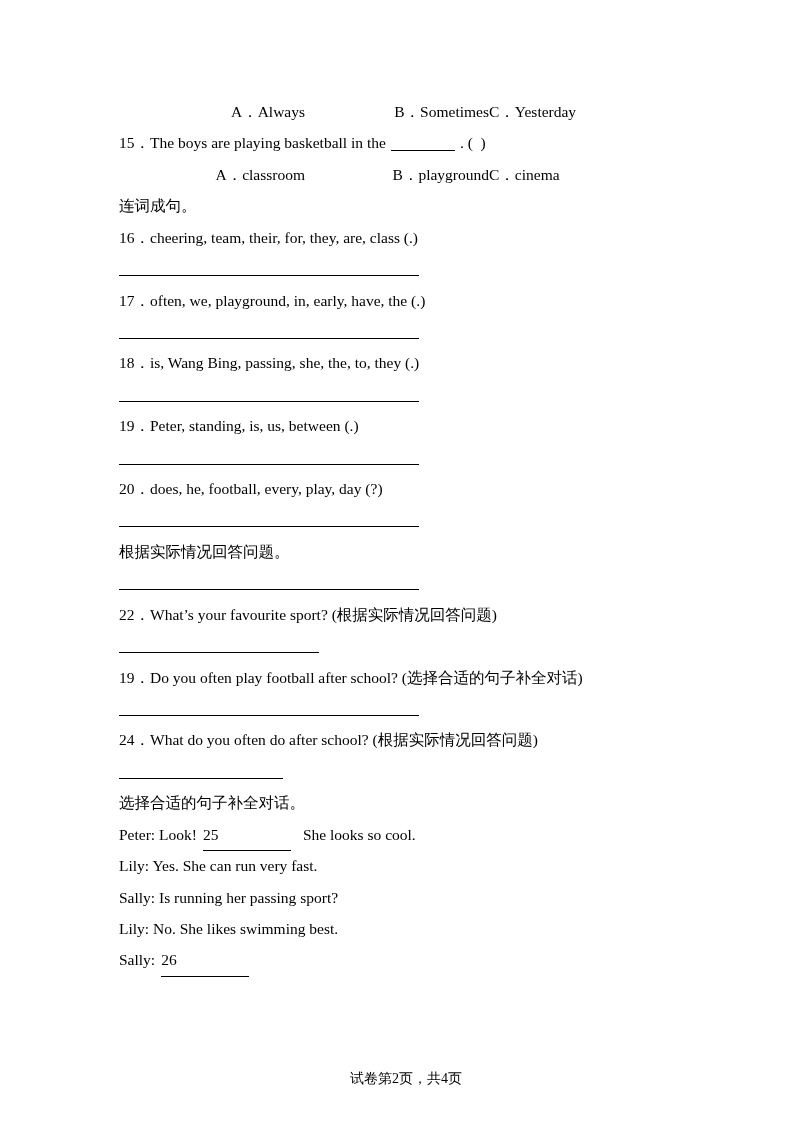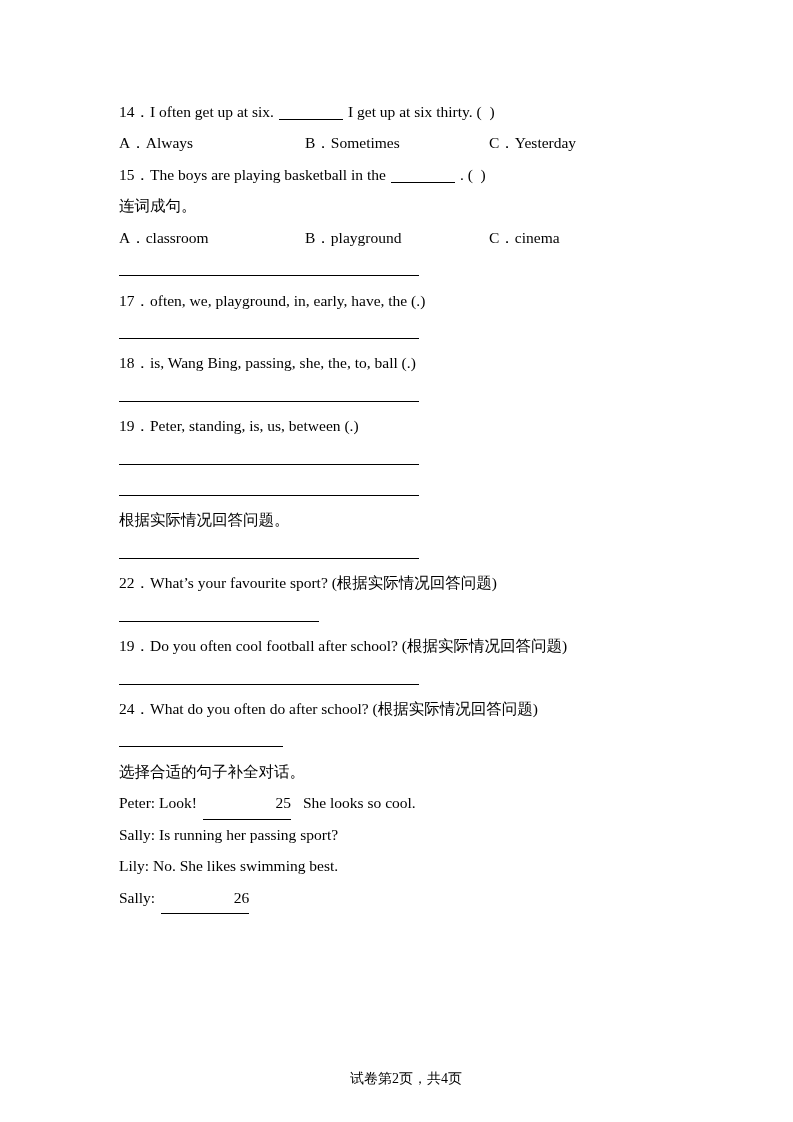--- a/index.html
+++ b/index.html
@@ -9,102 +9,104 @@
     height: 1122px;
     background: #ffffff;
     overflow: hidden;
     font-family: "Liberation Serif", "DejaVu Serif", serif;
     font-size: 15.5px;
     color: #000000;
   }
   .content { position: absolute; left: 119px; top: 96px; width: 590px; }
   .line { height: 31.43px; line-height: 31.43px; white-space: nowrap; }
   .t { white-space: pre; }
-  .opt { display: inline-block; }
+  .opt { display: inline-block; text-align: right; }
   .colA { width: 186px; }
   .colB { width: 184px; }
   .blankrow { height: 31.43px; position: relative; }
   .ansline { position: absolute; top: 22px; left: 0; height: 0; border-top: 1.5px solid #000; }
   .w300 { width: 300px; }
   .w200 { width: 200px; }
   .w164 { width: 164px; }
   .iblank {
     display: inline-block; width: 64px; height: 14px;
     border-bottom: 1.5px solid #000; vertical-align: -3px; margin: 0 5px;
   }
   .nblank {
-    display: inline-block; width: 88px; text-align: right;
+    display: inline-block; width: 88px; text-align: left;
     border-bottom: 1.5px solid #000; margin: 0 12px 0 6px;
   }
   .footer {
     position: absolute; left: 0; right: 0; top: 1070px;
     text-align: center; font-size: 14px; padding-left: 19px;
   }
 </style>
 </head>
 <body>
 
 <div class="page">
   <div class="content">
 
-    <div class="line"><span class="t">14．</span><span class="t">I often get up at six.</span><span class="iblank"></span><span class="t">I get up at six thirty. (  )</span></div>
     <div class="line"><span class="opt colA"><span class="t">A．</span><span class="t">Always</span></span><span class="opt colB"><span class="t">B．</span><span class="t">Sometimes</span></span><span class="opt"><span class="t">C．</span><span class="t">Yesterday</span></span></div>
 
     <div class="line"><span class="t">15．</span><span class="t">The boys are playing basketball in the</span><span class="iblank"></span><span class="t">. (  )</span></div>
+    <div class="line"><span class="opt colA"><span class="t">A．</span><span class="t">classroom</span></span><span class="opt colB"><span class="t">B．</span><span class="t">playground</span></span><span class="opt"><span class="t">C．</span><span class="t">cinema</span></span></div>
+
     <div class="line"><span class="t">连词成句。</span></div>
 
-    <div class="line"><span class="opt colA"><span class="t">A．</span><span class="t">classroom</span></span><span class="opt colB"><span class="t">B．</span><span class="t">playground</span></span><span class="opt"><span class="t">C．</span><span class="t">cinema</span></span></div>
-
+    <div class="line"><span class="t">16．</span><span class="t">cheering, team, their, for, they, are, class (.)</span></div>
     <div class="blankrow">
         <span class="ansline w300"></span>
       </div>
 
     <div class="line"><span class="t">17．</span><span class="t">often, we, playground, in, early, have, the (.)</span></div>
     <div class="blankrow">
         <span class="ansline w300"></span>
       </div>
 
-    <div class="line"><span class="t">18．</span><span class="t">is, Wang Bing, passing, she, the, to, ball (.)</span></div>
+    <div class="line"><span class="t">18．</span><span class="t">is, Wang Bing, passing, she, the, to, they (.)</span></div>
     <div class="blankrow">
         <span class="ansline w300"></span>
       </div>
 
     <div class="line"><span class="t">19．</span><span class="t">Peter, standing, is, us, between (.)</span></div>
     <div class="blankrow">
         <span class="ansline w300"></span>
       </div>
 
+    <div class="line"><span class="t">20．</span><span class="t">does, he, football, every, play, day (?)</span></div>
     <div class="blankrow">
         <span class="ansline w300"></span>
       </div>
 
     <div class="line"><span class="t">根据实际情况回答问题。</span></div>
 
     <div class="blankrow">
         <span class="ansline w300"></span>
       </div>
 
     <div class="line"><span class="t">22．</span><span class="t">What’s your favourite sport? (根据实际情况回答问题)</span></div>
     <div class="blankrow">
         <span class="ansline w200"></span>
       </div>
 
-    <div class="line"><span class="t">19．</span><span class="t">Do you often cool football after school? (根据实际情况回答问题)</span></div>
+    <div class="line"><span class="t">19．</span><span class="t">Do you often play football after school? (选择合适的句子补全对话)</span></div>
     <div class="blankrow">
         <span class="ansline w300"></span>
       </div>
 
     <div class="line"><span class="t">24．</span><span class="t">What do you often do after school? (根据实际情况回答问题)</span></div>
     <div class="blankrow">
         <span class="ansline w164"></span>
       </div>
 
     <div class="line"><span class="t">选择合适的句子补全对话。</span></div>
 
     <div class="line"><span class="t">Peter: Look!</span><span class="nblank"><span class="t">25</span></span><span class="t">She looks so cool.</span></div>
+    <div class="line"><span class="t">Lily: Yes. She can run very fast.</span></div>
     <div class="line"><span class="t">Sally: Is running her passing sport?</span></div>
     <div class="line"><span class="t">Lily: No. She likes swimming best.</span></div>
     <div class="line"><span class="t">Sally:</span><span class="nblank"><span class="t">26</span></span><span class="t"></span></div>
 
   </div>
 
   <div class="footer"><span class="t">试卷第2页，共4页</span></div>
 </div>
 
 </body></html>

